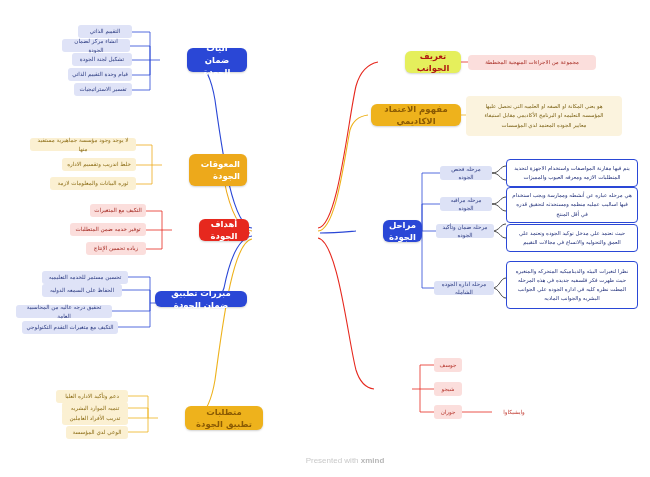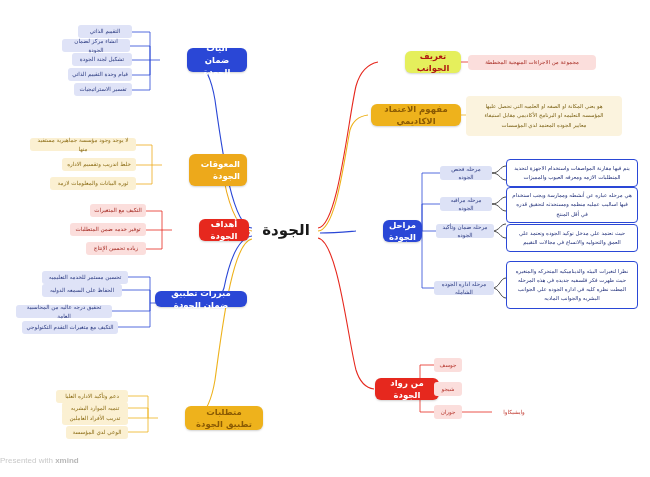--- a/index.html
+++ b/index.html
@@ -66,24 +66,26 @@
     font-size:5.6px;background:#dde2f6;color:#2b3a80;padding:3px 4px;border-radius:3px;
   }
   .pioneer{
     font-size:5.6px;background:#fbdedc;color:#b5332a;padding:3px 5px;border-radius:3px;
   }
   .plain{
     font-size:5.6px;color:#c0392f;background:transparent;
   }
   .footer{
     position:absolute;left:0;right:0;bottom:12px;
+    text-align:center;
     font-size:8px;
     color:#c9c9c9;
     direction:ltr;
     font-family:"Liberation Sans",sans-serif;
+    padding-left:40px;
   }
   .footer b{color:#b8b8b8;font-weight:bold;}
 </style>
 </head>
 <body>
 
 <div id="canvas">
 
   <svg class="links" viewBox="0 0 650 477">
 
@@ -139,23 +141,20 @@
     <path d="M492,231 C500,231 500,238 506,238" fill="none" stroke="#1a1a1a" stroke-width="0.8"></path>
     <path d="M492,288 C500,288 500,278 506,278" fill="none" stroke="#1a1a1a" stroke-width="0.8"></path>
     <path d="M492,288 C500,288 500,298 506,298" fill="none" stroke="#1a1a1a" stroke-width="0.8"></path>
 
     <path d="M412,389 L420,389 L420,365 L434,365" fill="none" stroke="#e6281e" stroke-width="0.8"></path>
     <path d="M420,389 L434,389" fill="none" stroke="#e6281e" stroke-width="0.8"></path>
     <path d="M420,389 L420,412 L434,412" fill="none" stroke="#e6281e" stroke-width="0.8"></path>
     <path d="M462,412 L492,412" fill="none" stroke="#e6281e" stroke-width="0.8"></path>
   </svg>
 
-  <div class="node central" style="left:252px;top:218px;width:68px;height:26px;">
-    <span>الجودة</span>
-  </div>
 
   <div class="node main blue" style="left:160px;top:48px;width:60px;height:24px;">
     <span>آليات ضمان الجودة</span>
   </div>
   <div class="node leaf blue" style="left:78px;top:25px;width:54px;height:13px;">
     <span>التقييم الذاتي</span>
   </div>
   <div class="node leaf blue" style="left:62px;top:39px;width:68px;height:13px;">
     <span>انشاء مركز لضمان الجودة</span>
   </div>
@@ -275,23 +274,20 @@
   <div class="node stage" style="left:434px;top:281px;width:60px;height:14px;">
     <span>مرحله اداره الجوده الشامله</span>
   </div>
   <div class="node desc blueOutline" style="left:506px;top:261px;width:132px;height:48px;">
     <span>نظرا لتغيرات البيئه والديناميكيه المتحركه والمتغيره
 حيث ظهرت فكر فلسفيه جديده في هذه المرحله
 المطت نظره كليه في اداره الجوده علي الجوانب
 البشريه والجوانب الماديه</span>
   </div>
 
-  <div class="node main red" style="left:348px;top:378px;width:64px;height:22px;">
-    <span>من رواد الجودة</span>
-  </div>
   <div class="node pioneer" style="left:434px;top:358px;width:28px;height:14px;">
     <span>جوسف</span>
   </div>
   <div class="node pioneer" style="left:434px;top:382px;width:28px;height:14px;">
     <span>شيجو</span>
   </div>
   <div class="node pioneer" style="left:434px;top:405px;width:28px;height:14px;">
     <span>جوران</span>
   </div>
   <div class="node plain" style="left:492px;top:405px;width:44px;height:14px;">

